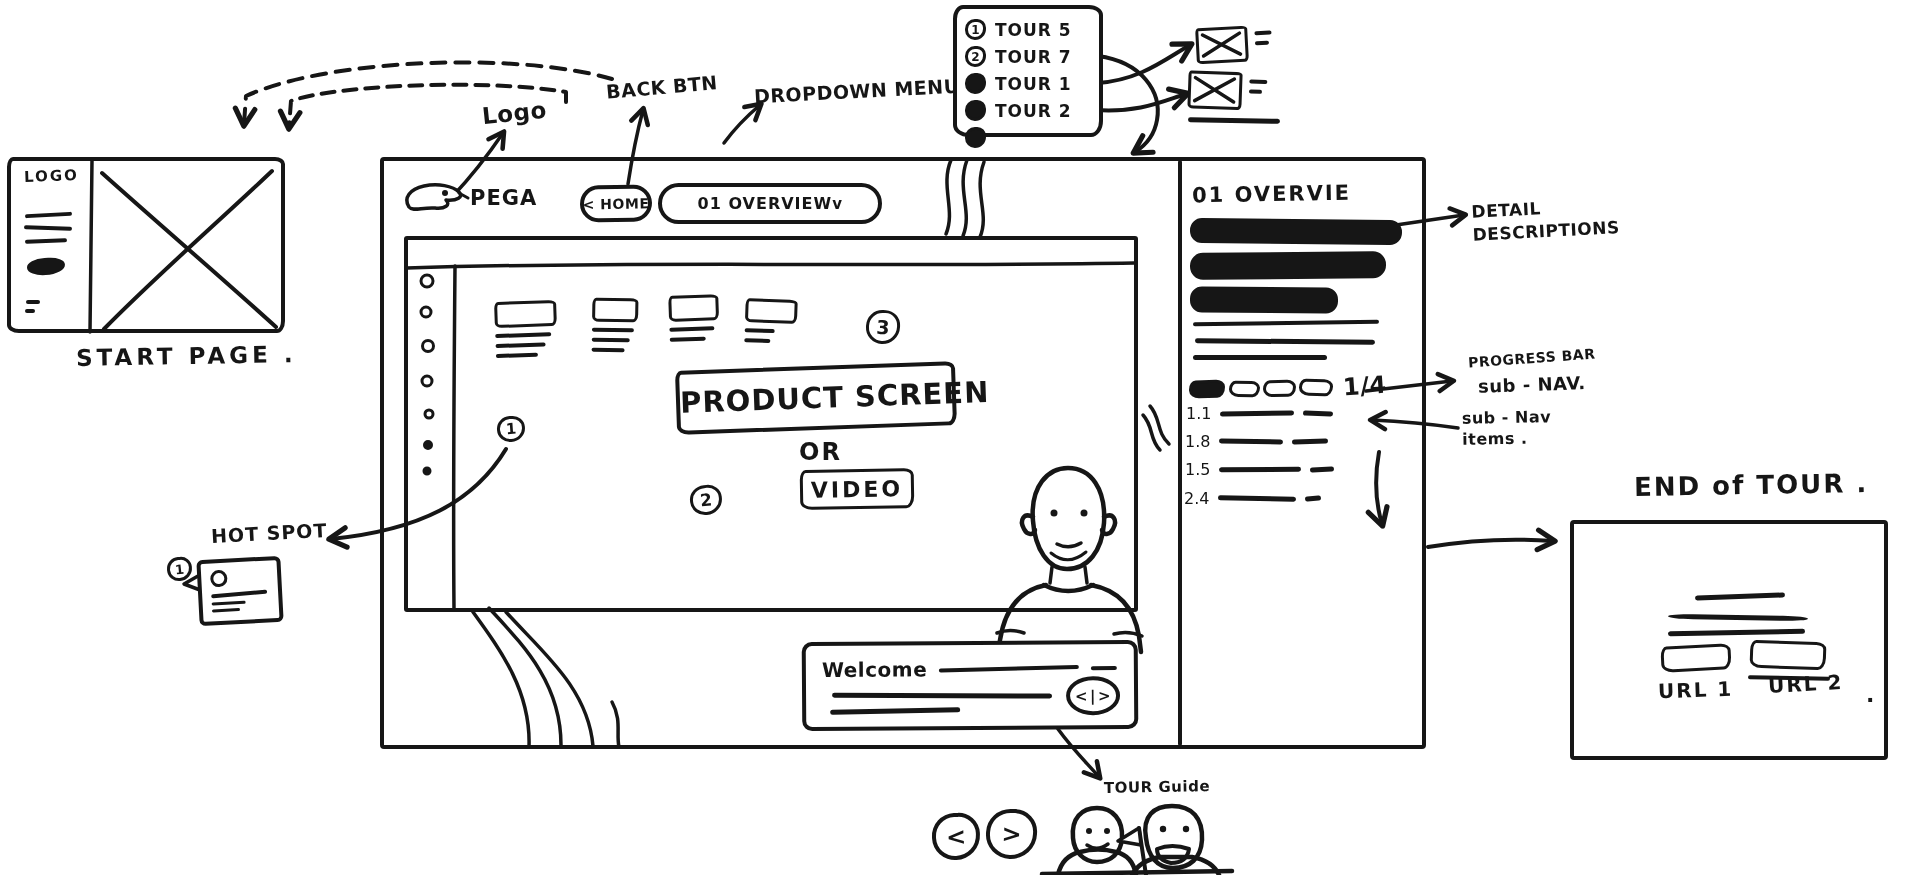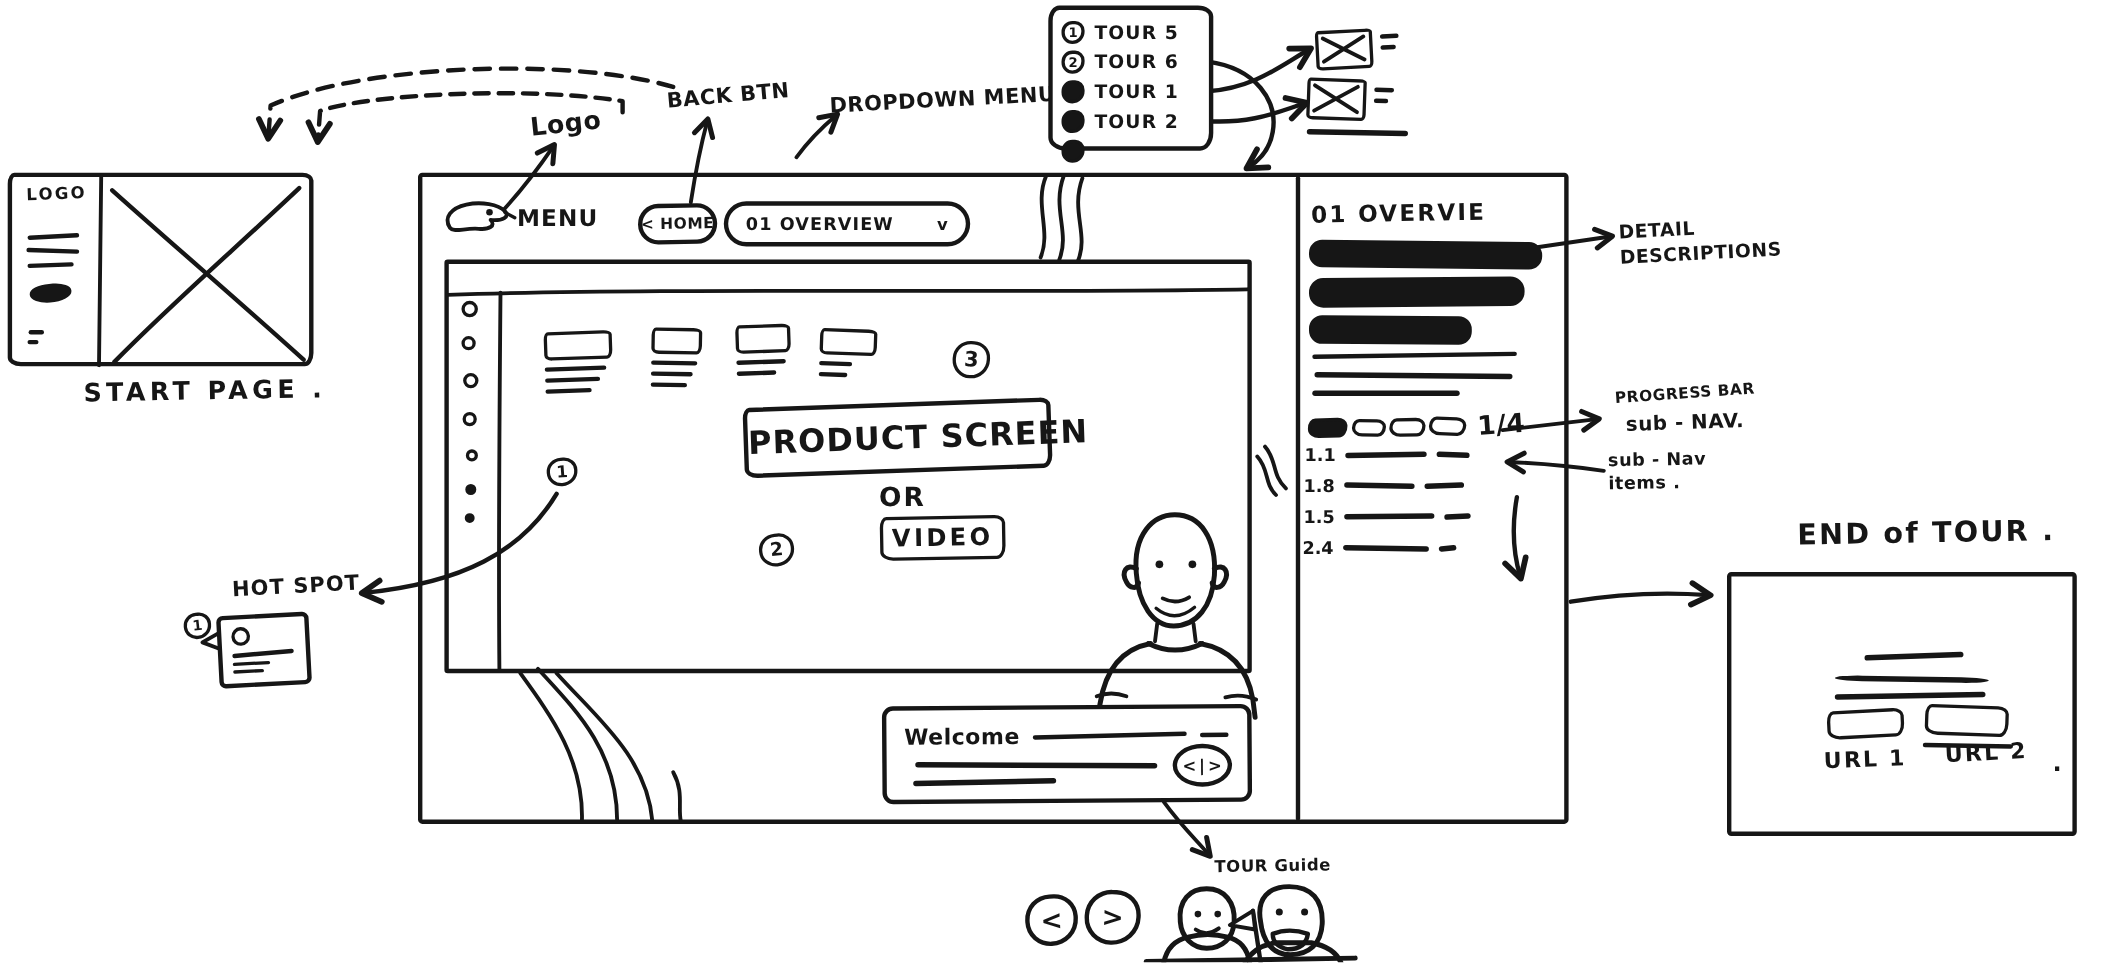--- a/index.html
+++ b/index.html
@@ -20,21 +20,21 @@
   .ticon{position:relative;width:21px;height:21px;border:3px solid #161616;
          border-radius:50% 44% 56% 50%;display:grid;place-items:center;
          font-size:12px;font-weight:800;flex:0 0 auto}
   .ticon.blob{background:#161616}
   .ticon.blob span{color:transparent}
   .trow{display:flex;align-items:center;gap:9px;height:27px}
   .trow .tl{font-weight:800;font-size:17px;letter-spacing:1px}
   .card .cb{border:3.5px solid #161616;border-radius:4px 8px 5px 7px/7px 4px 8px 5px}
   .card .cl{background:#161616;height:4px;border-radius:3px;margin-top:6px}
   .srow{display:flex;align-items:center;gap:9px}
-  .srow .n{font-weight:700;font-size:16px}
+  .srow .n{font-weight:400;font-size:16px}
   .seg{border:3.5px solid #161616;border-radius:7px 9px 8px 10px/9px 7px 10px 8px;background:#fff}
   .seg.filled{background:#161616}
   .xbox{position:relative;border:3.5px solid #161616;border-radius:3px 6px 4px 6px/5px 3px 6px 4px;background:#fff}
 </style>
 </head>
 <body>
 
 <div class="canvas">
 
   <svg class="ink-layer" width="1920" height="875" viewBox="0 0 1920 875" fill="none" stroke="#161616" stroke-width="4" stroke-linecap="round" stroke-linejoin="round">
@@ -165,21 +165,21 @@
     <div class="trow">
       <span class="ticon">
           <span>1</span>
         </span>
       <span class="tl">TOUR 5</span>
     </div>
     <div class="trow">
       <span class="ticon">
           <span>2</span>
         </span>
-      <span class="tl">TOUR 6</span>
+      <span class="tl">TOUR 7</span>
     </div>
     <div class="trow">
       <span class="ticon blob">
           <span>3</span>
         </span>
       <span class="tl">TOUR 1</span>
     </div>
     <div class="trow">
       <span class="ticon blob"></span>
       <span class="tl">TOUR 2</span>
@@ -211,25 +211,25 @@
     <div>
       <div class="cl" style="width:18px;margin-top:7px"></div>
       <div class="cl" style="width:13px"></div>
     </div>
   </div>
   <div class="abs lay bar" style="left:1188px;top:118px;width:92px;height:5px;transform:rotate(1deg)"></div>
 
   <div class="abs lay box" style="left:380px;top:157px;width:1046px;height:592px;border-width:4.5px;border-radius:4px"></div>
   <div class="abs lay bar" style="left:1178px;top:160px;width:4px;height:586px;border-radius:2px"></div>
 
-  <div class="abs lay lbl" style="left:470px;top:186px;font-size:21px;letter-spacing:1px">MENU</div>
+  <div class="abs lay lbl" style="left:470px;top:186px;font-size:21px;letter-spacing:1px">PEGA</div>
   <div class="abs lay pill" style="left:580px;top:185px;width:72px;height:37px;justify-content:center;transform:rotate(-1deg)">
     <span class="lbl" style="font-size:14px">&lt; HOME</span>
   </div>
-  <div class="abs lay pill" style="left:658px;top:183px;width:224px;height:41px;padding:0 16px;justify-content:space-between">
+  <div class="abs lay pill" style="left:658px;top:183px;width:224px;height:41px;padding:0 16px;justify-content:center">
     <span class="lbl" style="font-size:16px;letter-spacing:1px">01 OVERVIEW</span>
     <span class="lbl" style="font-size:15px">v</span>
   </div>
 
   <div class="abs lay box" style="left:404px;top:236px;width:734px;height:376px;border-radius:3px"></div>
 
   <div class="abs lay card" style="left:495px;top:301px;transform:rotate(-2deg)">
     <div class="cb" style="width:62px;height:26px"></div>
     <div class="cl" style="width:56px"></div>
       <div class="cl" style="width:50px"></div>

